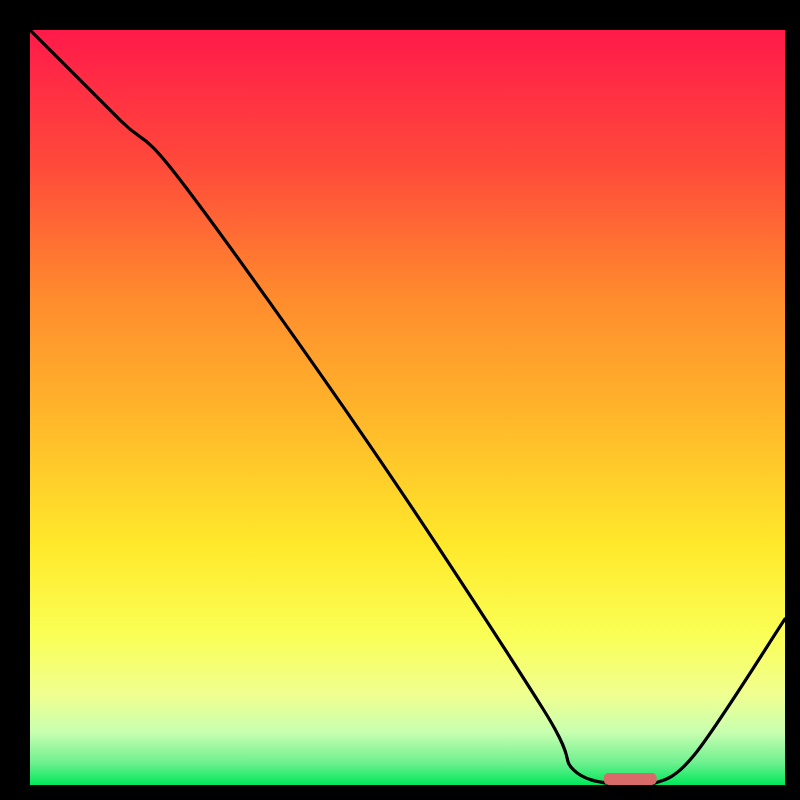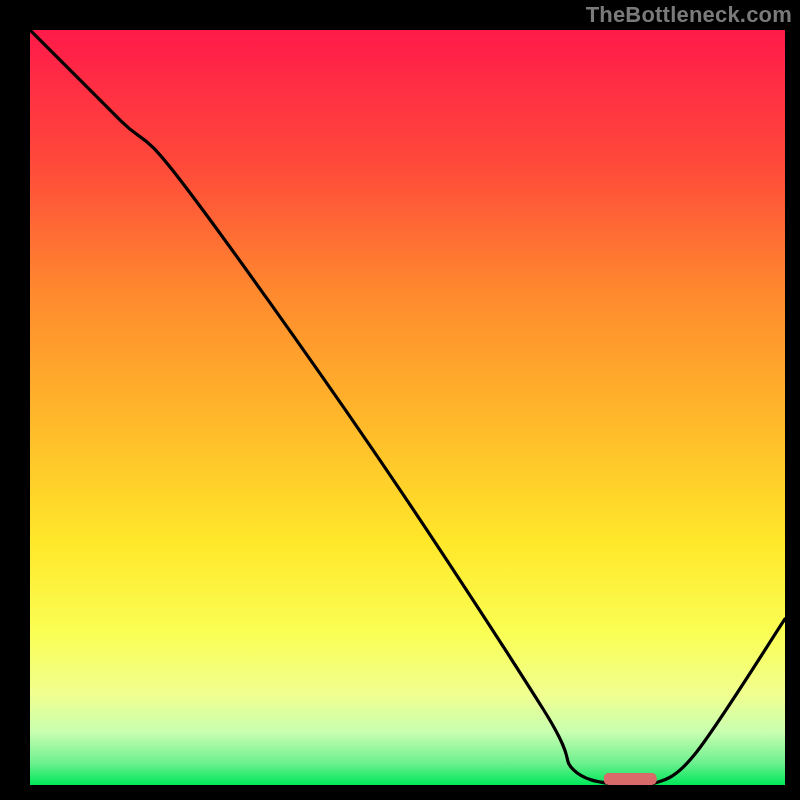--- a/index.html
+++ b/index.html
@@ -29,21 +29,20 @@
     color: #7a7a7a;
     letter-spacing: 0.2px;
     font-family: Arial, Helvetica, sans-serif;
   }
   svg { display: block; }
 </style>
 </head>
 <body>
 
 <div class="outer">
-  <div class="watermark">TheBottleneck.com</div>
 
   <div class="plot" style="left: 30px; top: 30px; width: 755px; height: 755px;">
     <svg width="755" height="755" viewBox="0 0 755 755" preserveAspectRatio="none">
       <defs>
         <linearGradient id="bg-grad" x1="0" y1="0" x2="0" y2="1">
           <stop offset="0%" stop-color="#ff1a4a"></stop>
           <stop offset="18%" stop-color="#ff4a3a"></stop>
           <stop offset="35%" stop-color="#ff8a2e"></stop>
           <stop offset="52%" stop-color="#ffb92a"></stop>
           <stop offset="68%" stop-color="#ffe82a"></stop>

